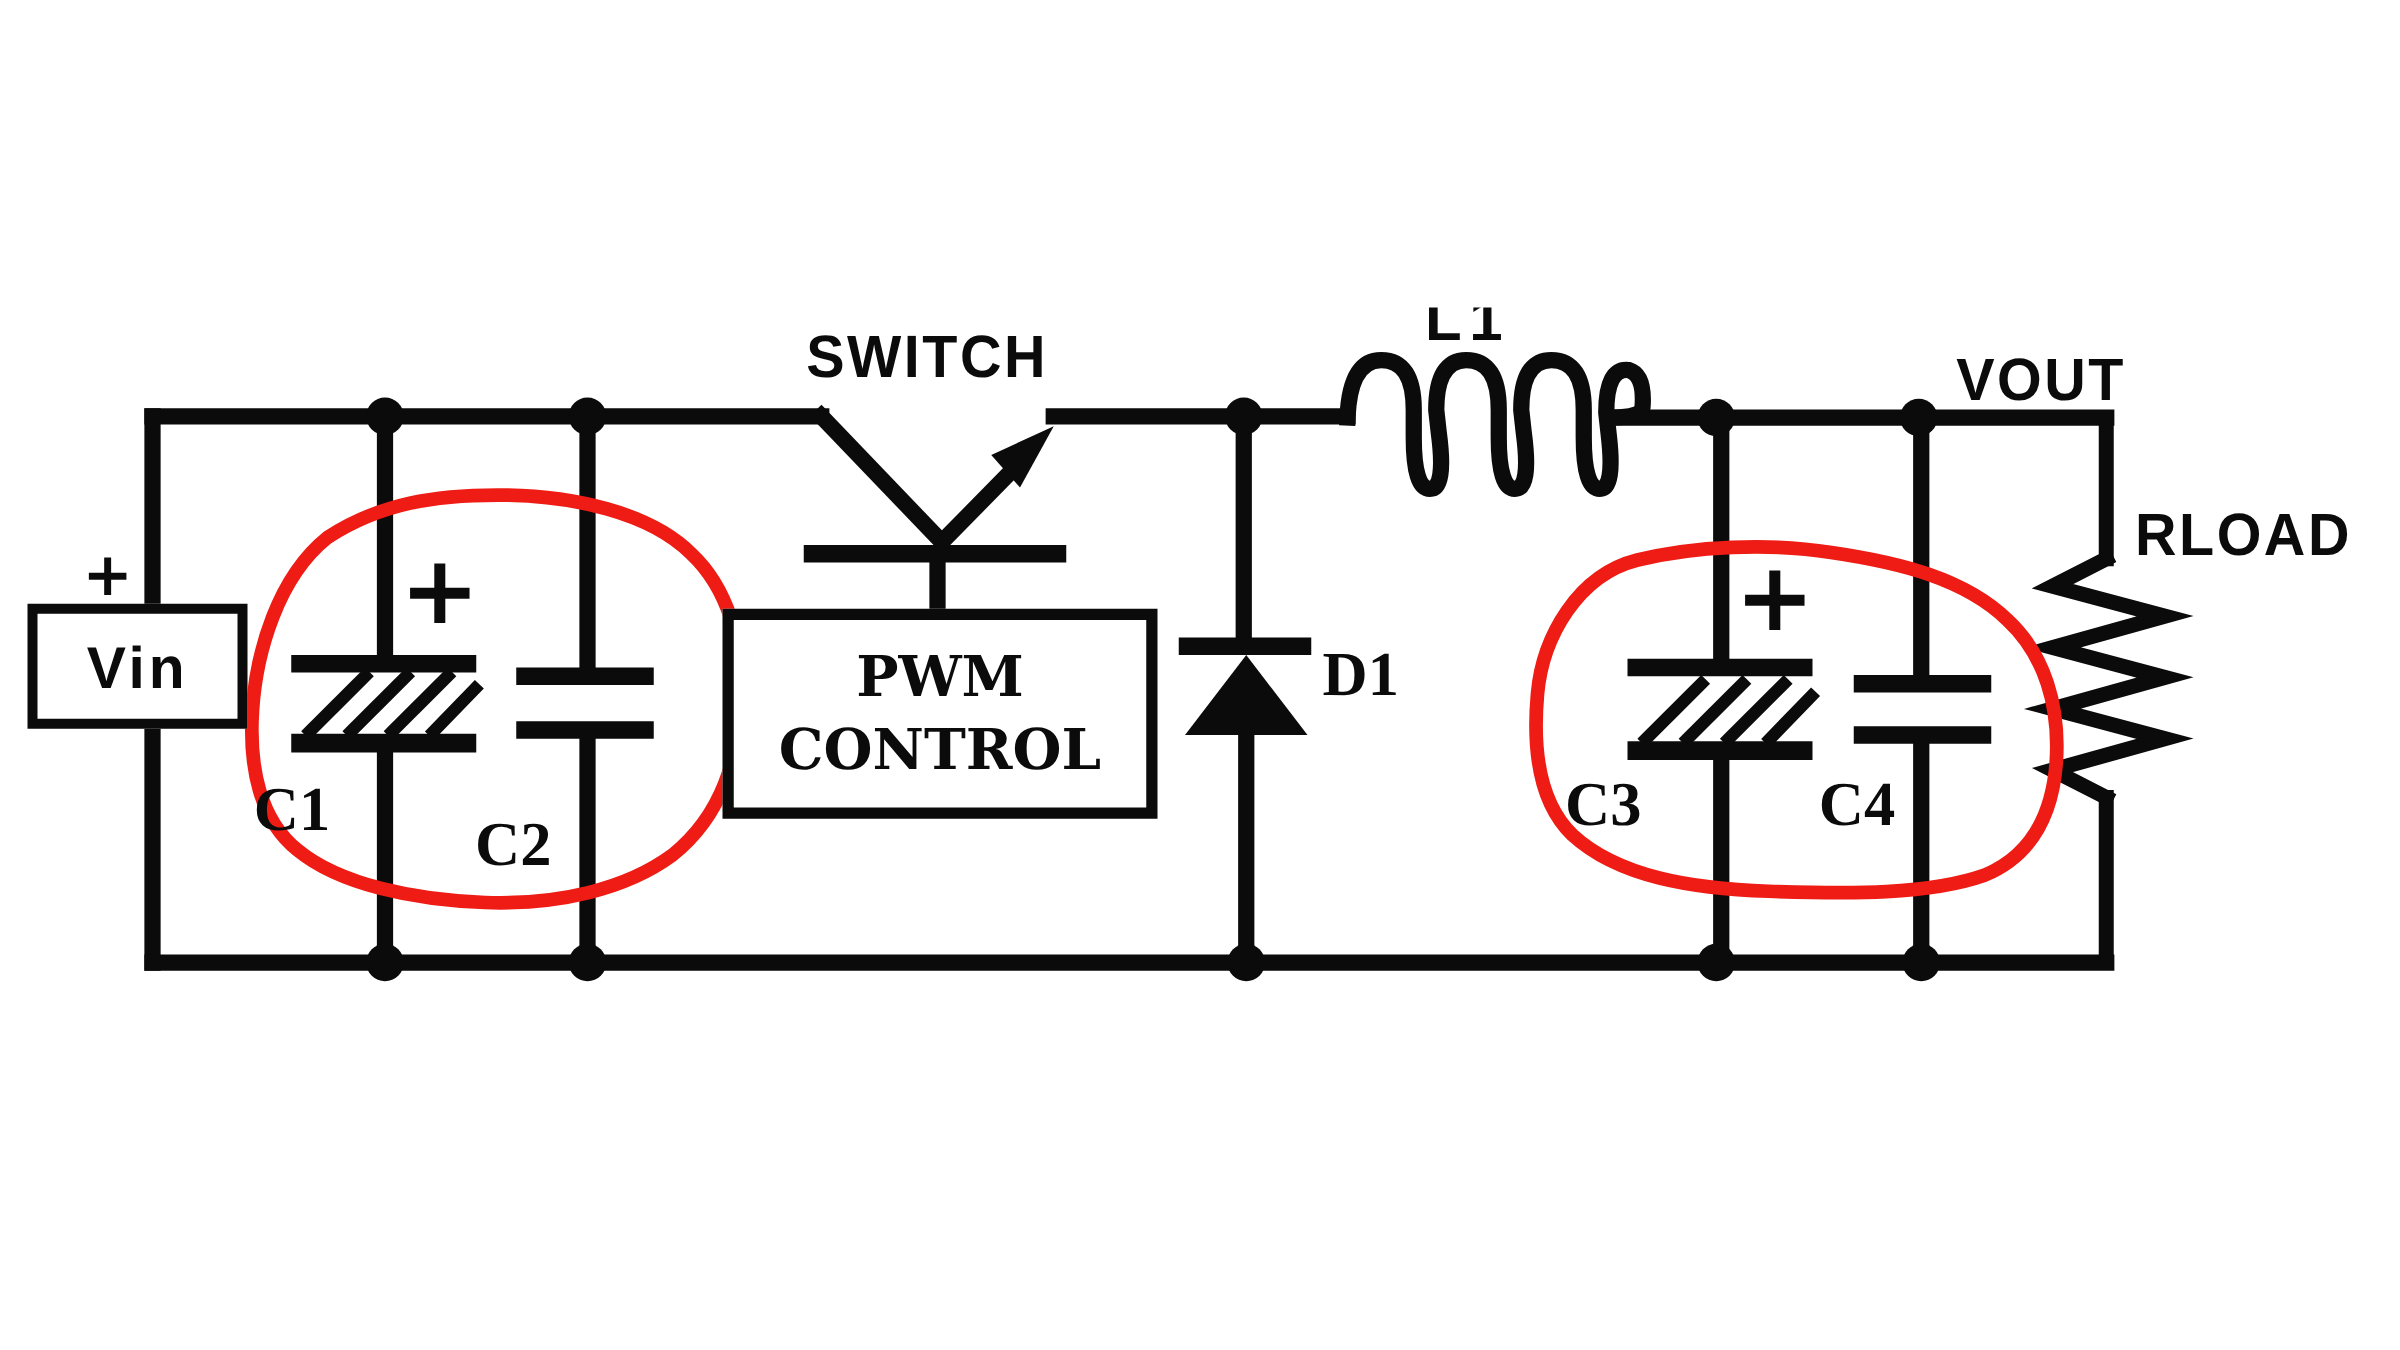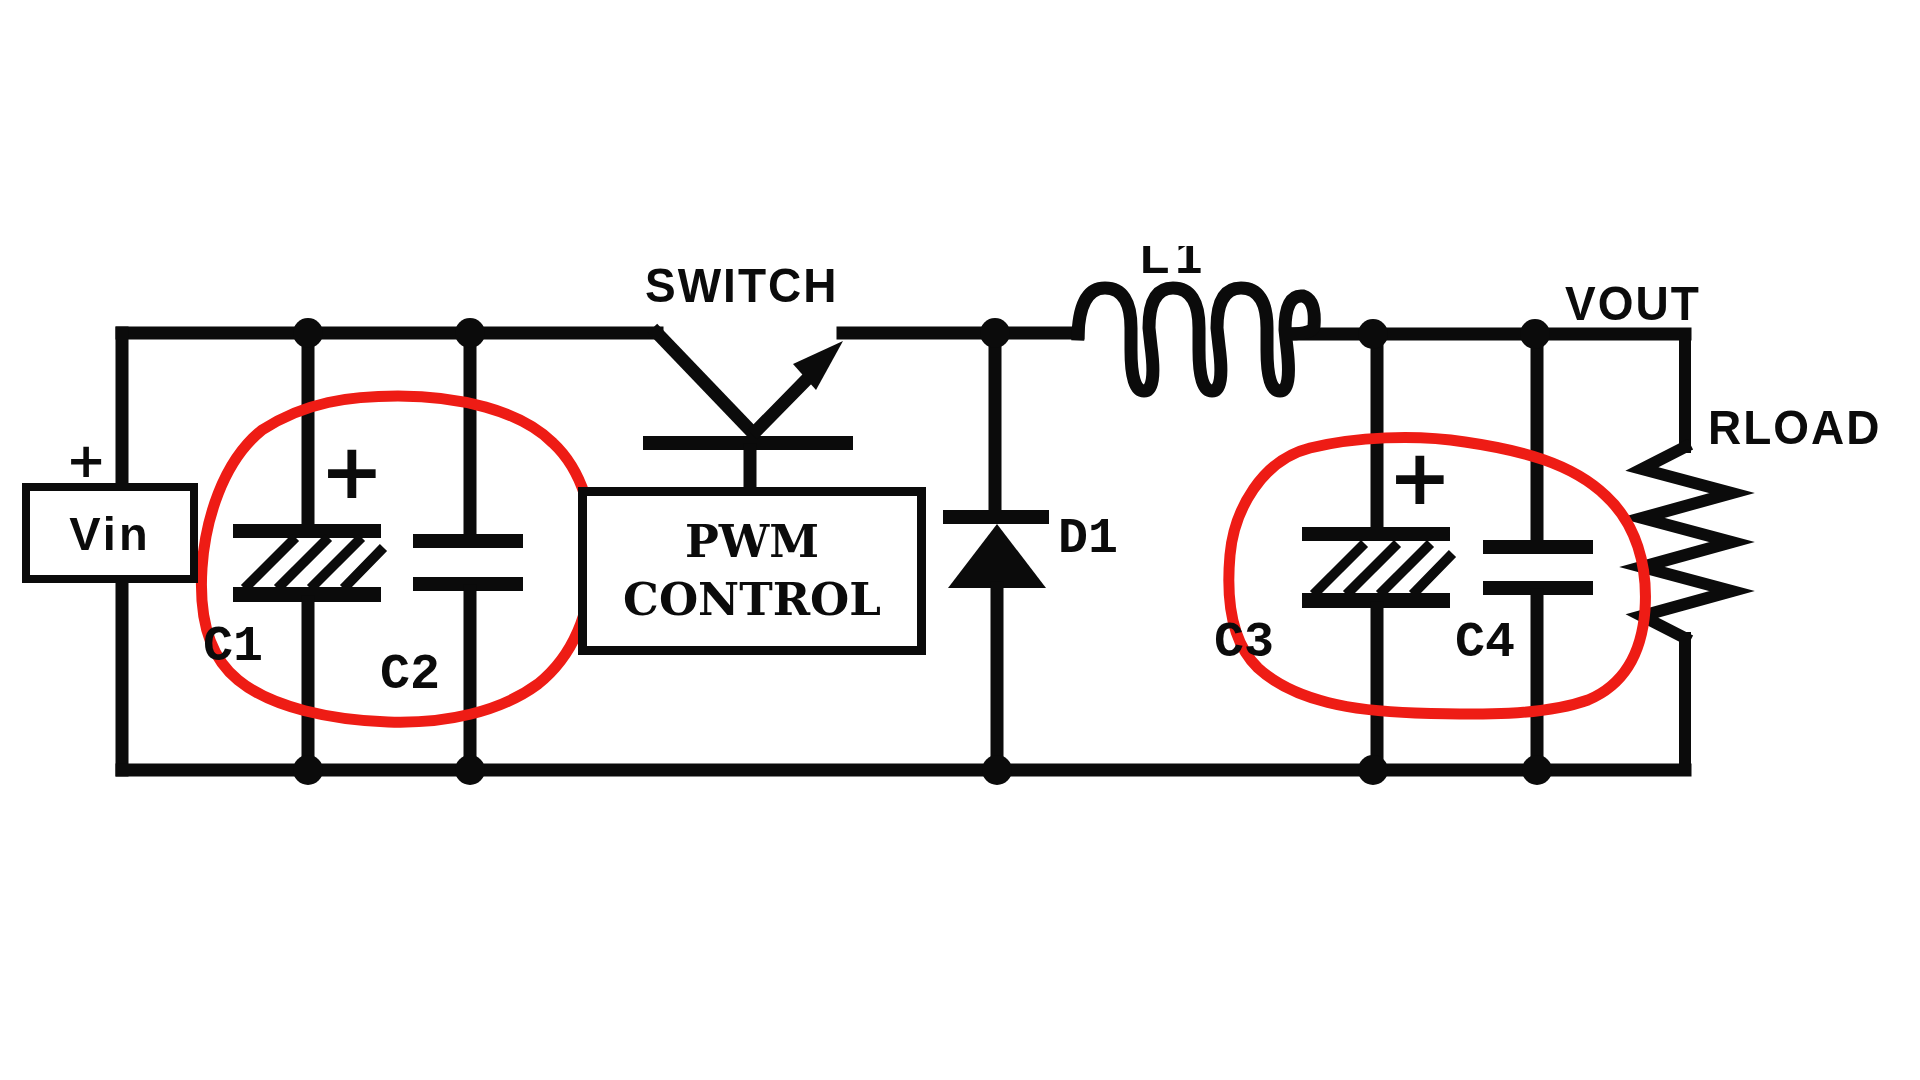--- a/index.html
+++ b/index.html
@@ -18,21 +18,21 @@
     line-height:1;
   }
   .sans-lbl{
     font-family:"Liberation Sans",sans-serif;
     font-weight:bold;
     font-size:46px;
     letter-spacing:2px;
     transform:scaleY(1.04);
   }
   .serif-lbl{
-    font-family:Liberation Mono, monospace;
+    font-family:Liberation Serif, serif;
     font-weight:bold;
     font-size:50px;
   }
   .plus-lbl{
     font-family:"DejaVu Sans",sans-serif;
     font-weight:bold;
   }
   .box{
     position:absolute;
     background:#ffffff;
@@ -223,17 +223,17 @@
   <div class="lbl serif-lbl" style="left:1058px;top:514px;">D1</div>
 
   <div class="lbl plus-lbl" style="left:320px;top:440px;font-size:76px;line-height:64px;">+</div>
 
   <div class="lbl plus-lbl" style="left:1388px;top:446px;font-size:76px;line-height:64px;">+</div>
 
   <div class="lbl serif-lbl" style="left:203px;top:622px;">C1</div>
 
   <div class="lbl serif-lbl" style="left:380px;top:650px;">C2</div>
 
-  <div class="lbl serif-lbl" style="left:1214px;top:618px;">C3</div>
+  <div class="lbl serif-lbl" style="left:1252px;top:618px;">C3</div>
 
   <div class="lbl serif-lbl" style="left:1455px;top:618px;">C4</div>
 
 </div>
 
 </body></html>

